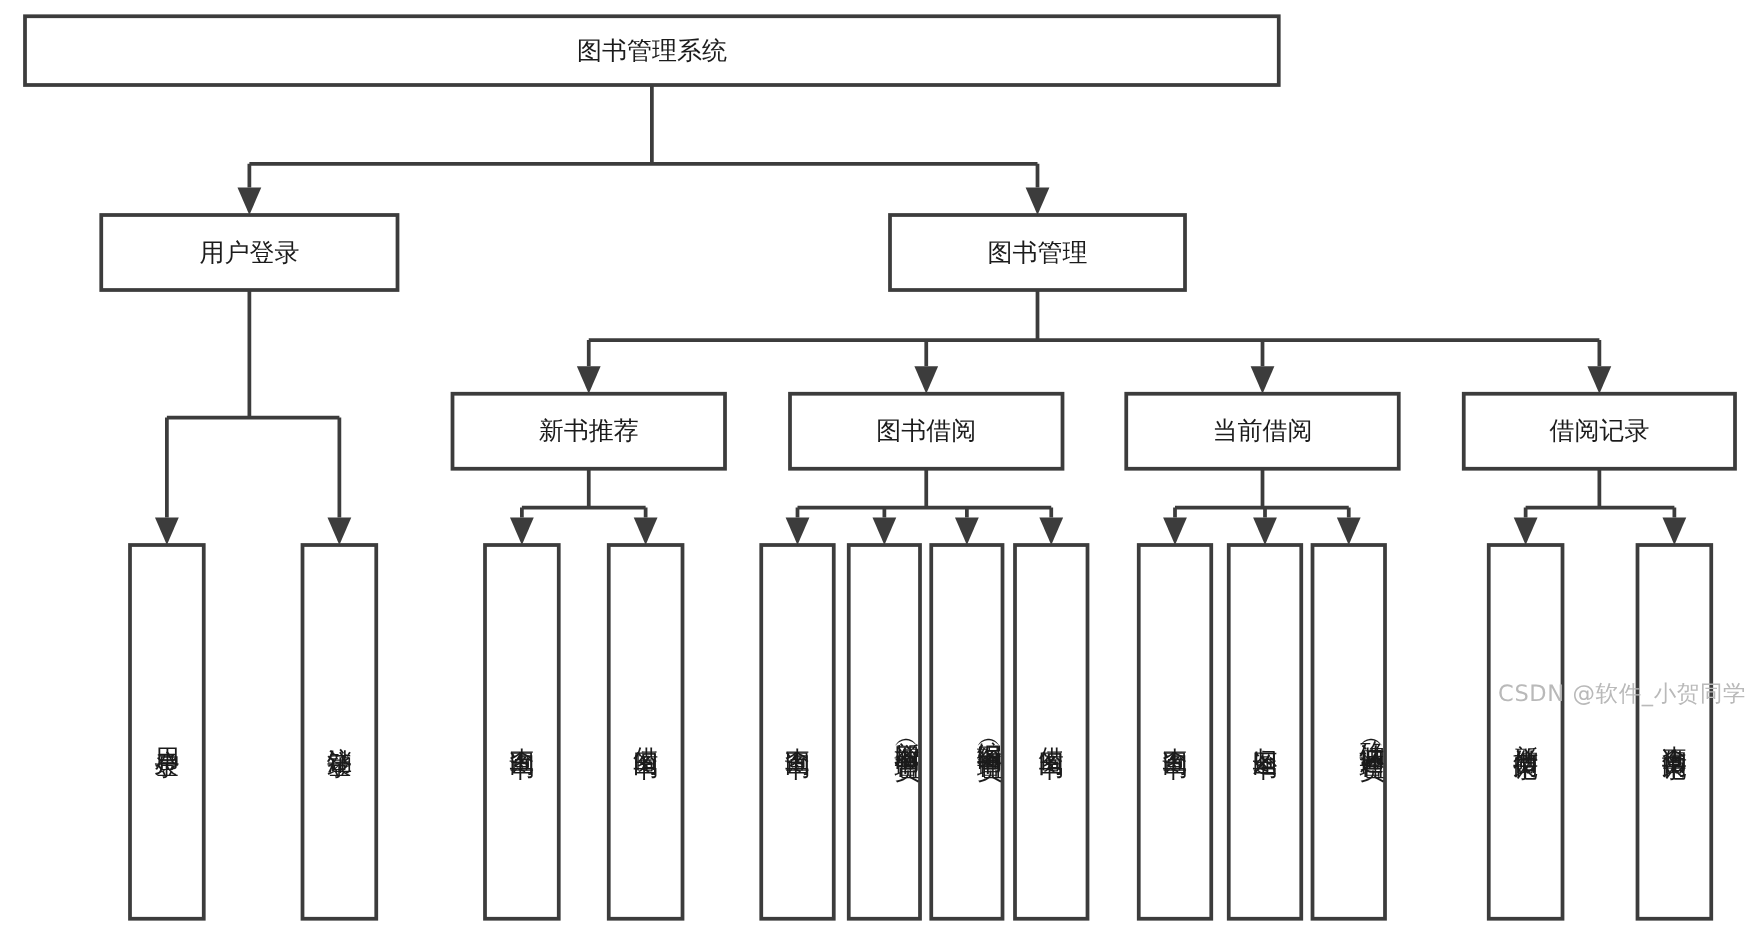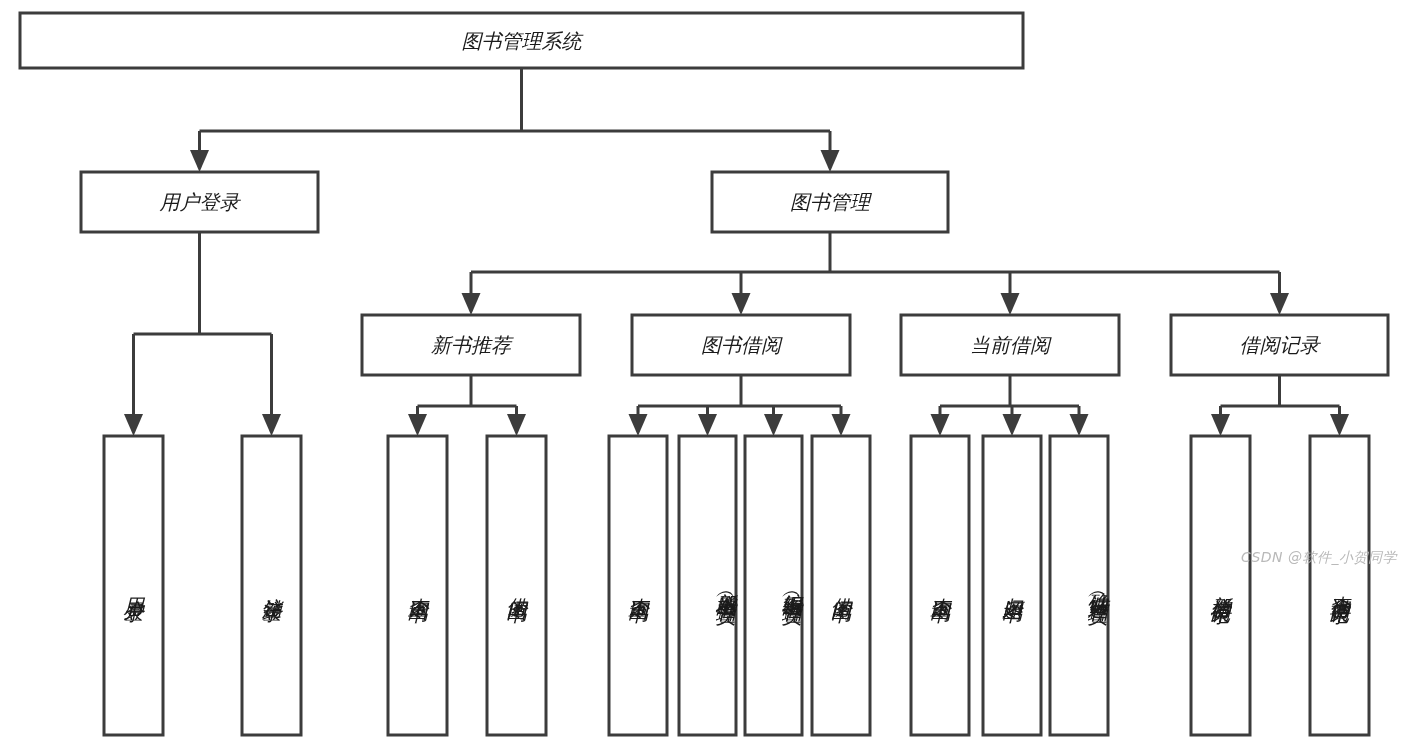--- a/index.html
+++ b/index.html
@@ -11,21 +11,20 @@
     width: 1405px;
     height: 747px;
     font-family: "DejaVu Sans", "Liberation Sans", sans-serif;
     overflow: hidden;
   }
   #diagram-root {
     position: relative;
     width: 1405px;
     height: 575px;
     background: #ffffff;
-    font-style: italic;
   }
   svg.diagram-canvas {
     position: absolute;
     left: 0;
     top: 0;
     width: 1405px;
     height: 747px;
   }
   .node-box {
     fill: #ffffff;
@@ -62,21 +61,21 @@
     align-items: center;
     justify-content: center;
     white-space: nowrap;
     pointer-events: none;
   }
   .watermark {
     position: absolute;
     right: 8px;
     bottom: 8px;
     font-family: "DejaVu Sans", "Liberation Sans", sans-serif;
-    font-size: 14px;
+    font-size: 18px;
     color: #b9b9b9;
     letter-spacing: 0.5px;
     white-space: nowrap;
   }
 </style>
 </head>
 <body>
 
 <div id="diagram-root">
 

